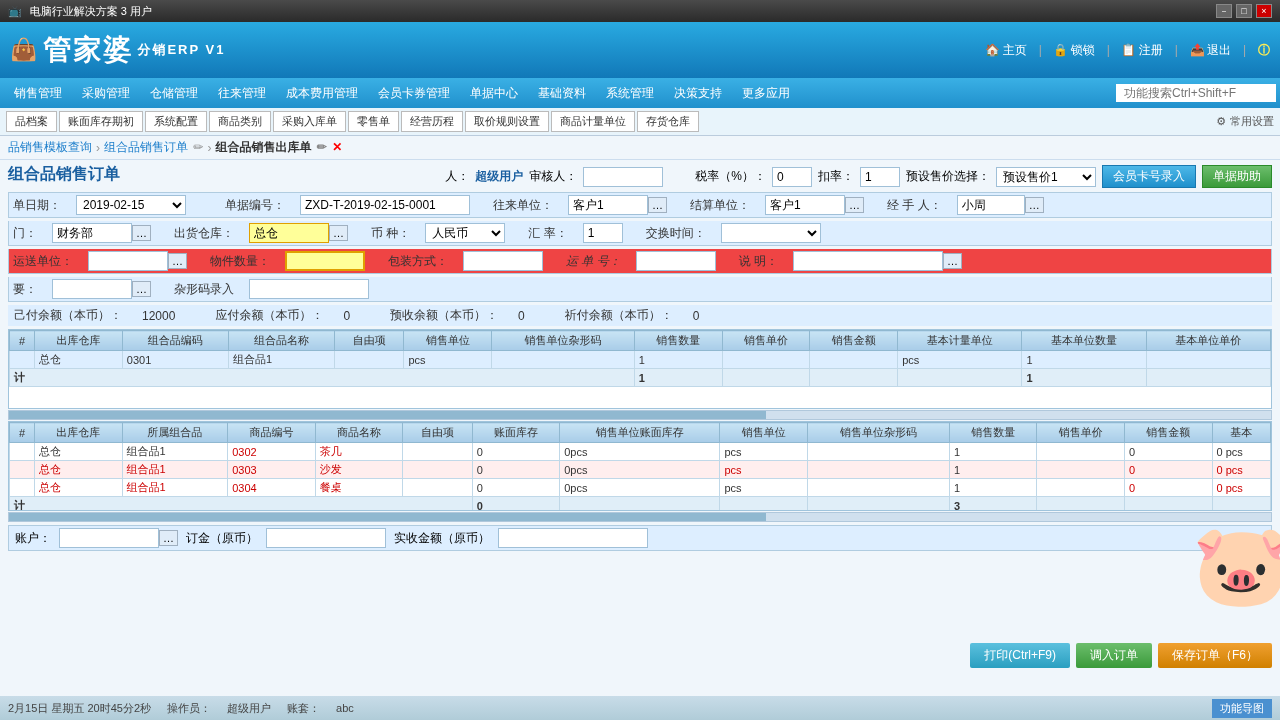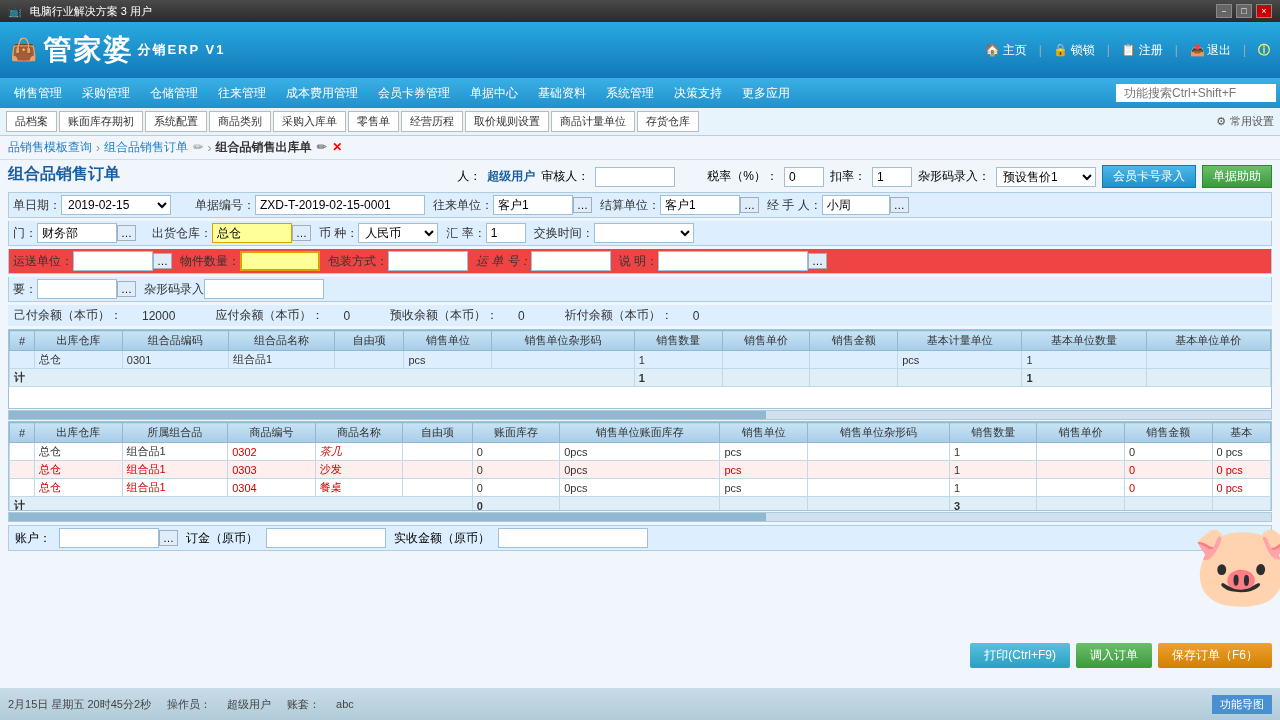--- a/index.html
+++ b/index.html
@@ -30,21 +30,21 @@
     
     
     .breadcrumb { background: #f0f6fb; border-bottom: 1px solid #cde; height: 24px; display: flex; align-items: center; padding: 0 8px; gap: 4px; font-size: 12px; color: #555; }
     .breadcrumb-item { cursor: pointer; color: #2080cc; }
     .breadcrumb-sep { color: #999; }
     .breadcrumb-active { color: #333; font-weight: bold; }
     .breadcrumb-close { color: #f00; cursor: pointer; margin-left: 2px; }
     
     
     .page-title { font-size: 16px; font-weight: bold; color: #1a5fa0; margin-bottom: 4px; }
-    .form-row { display: flex; align-items: center; margin-bottom: 3px; gap: 0; flex-wrap: nowrap; }
+    .form-row { display: flex; align-items: center; margin-bottom: 3px; gap: 15px; flex-wrap: nowrap; }
     .form-label { color: #333; font-size: 12px; white-space: nowrap; min-width: fit-content; }
     .form-input { border: 1px solid #a0c0d8; background: #fff; padding: 1px 4px; font-size: 12px; height: 20px; outline: none; }
     .form-input-yellow { background: #ffff99; border: 2px solid #e0a000; }
     .form-select { border: 1px solid #a0c0d8; background: #fff; padding: 1px 2px; font-size: 12px; height: 20px; }
     .form-btn { background: linear-gradient(to bottom, #4db8e8, #2090cc); border: 1px solid #1878b0; color: #fff; padding: 2px 10px; font-size: 12px; cursor: pointer; white-space: nowrap; }
     .form-btn-green { background: linear-gradient(to bottom, #6cbe6c, #3a9a3a); border: 1px solid #2a8a2a; }
     
     
     .summary-row { display: flex; align-items: center; gap: 20px; font-size: 12px; color: #333; background: #ddeeff; padding: 2px 6px; margin-bottom: 3px; text-align: right; }
     
@@ -58,21 +58,21 @@
     
     
     .scrollbar-h { height: 10px; background: #d0e0ee; border: 1px solid #b0c8dc; margin: 1px 0; position: relative; }
     .scrollbar-thumb { position: absolute; left: 0; top: 0; width: 60%; height: 100%; background: #90b8d0; }
     .action-btn { padding: 4px 14px; font-size: 12px; color: #fff; border: none; cursor: pointer; border-radius: 2px; }
     .btn-print { background: linear-gradient(to bottom, #5bc0de, #2a9fc0); }
     .btn-import { background: linear-gradient(to bottom, #6cbe6c, #3a9a3a); }
     .btn-save { background: linear-gradient(to bottom, #f0a030, #d08000); }
     
     
-    .status-bar { position: fixed; bottom: 0; left: 0; right: 0; background: linear-gradient(to bottom, #c8dce8, #b0ccd8); height: 32px; display: flex; align-items: center; padding: 0 8px; font-size: 11px; color: #444; gap: 16px; }
+    .status-bar { position: fixed; bottom: 0; left: 0; right: 0; background: linear-gradient(to bottom, #c8dce8, #b0ccd8); height: 24px; display: flex; align-items: center; padding: 0 8px; font-size: 11px; color: #444; gap: 16px; }
     .status-right { margin-left: auto; }
     .status-btn { background: #4a90d0; color: #fff; border: none; padding: 2px 8px; font-size: 11px; cursor: pointer; }
     
     
     .mascot { position: absolute; right: 8px; bottom: 80px; width: 80px; height: 90px; }
     
     .sep { color: #aaa; }
   </style>
 </head>
 <body>
@@ -198,21 +198,21 @@
     <div style="display:flex; align-items:center; gap:6px;">
       <span>人：</span>
       <span style="color:#1a5fa0; font-weight:bold;">超级用户</span>
       <span>审核人：</span>
       <input class="form-input" style="width: 80px;" type="text">
       <span style="margin-left:20px;"></span>
       <span>税率（%）：</span>
       <input class="form-input" style="width: 40px;" type="text" value="0">
       <span>扣率：</span>
       <input class="form-input" style="width: 40px;" type="text" value="1">
-      <span>杂形码录入：</span>
+      <span>预设售价选择：</span>
       <select class="form-select" style="width:100px;">
         <option>预设售价1</option>
       </select>
       <button class="form-btn"><span>会员卡号录入</span></button>
       <button class="form-btn form-btn-green"><span>单据助助</span></button>
     </div>
   </div>
 
   <div class="form-row" style="background:#ddeeff; padding:2px 4px; border:1px solid #b0cce0;">
     <span class="form-label">单日期：</span>
@@ -237,21 +237,21 @@
       <button style="border:1px solid #a0b0c0; background:#e0ecf8; padding:1px 3px; cursor:pointer; font-size:11px;">…</button>
     </div>
   </div>
 
   <div class="form-row" style="background:#ddeeff; padding:2px 4px; border:1px solid #b0cce0; border-top:none;">
     <span class="form-label">门：</span>
     <div style="display:flex; align-items:center;">
       <input class="form-input" style="width: 80px;" type="text" value="财务部">
       <button style="border:1px solid #a0b0c0; background:#e0ecf8; padding:1px 3px; cursor:pointer; font-size:11px;">…</button>
     </div>
-    <span class="form-label" style="margin-left:16px;">出货仓库：</span>
+    <span class="form-label" style="margin-left:8px;">出货仓库：</span>
     <div style="display:flex; align-items:center;">
       <input class="form-input" style="width: 80px; background: rgb(255, 255, 153); border: 1px solid rgb(224, 160, 0);" type="text" value="总仓">
       <button style="border:1px solid #a0b0c0; background:#e0ecf8; padding:1px 3px; cursor:pointer; font-size:11px;">…</button>
     </div>
     <span class="form-label" style="margin-left:8px;">币  种：</span>
     <select class="form-select" style="width:80px;">
       <option>人民币</option>
     </select>
     <span class="form-label" style="margin-left:8px;">汇   率：</span>
     <input class="form-input" style="width: 40px;" type="text" value="1">
@@ -370,21 +370,21 @@
           <th>销售金额</th>
           <th>基本</th>
         </tr>
       </thead>
       <tbody>
         <tr>
           <td></td>
           <td>总仓</td>
           <td>组合品1</td>
           <td style="color:#cc0000;">0302</td>
-          <td style="color:#cc0000;font-style:italic;">茶几</td>
+          <td style="color:#cc0000;">茶几</td>
           <td></td>
           <td>0</td>
           <td>0pcs</td>
           <td>pcs</td>
           <td></td>
           <td>1</td>
           <td></td>
           <td>0</td>
           <td>0 pcs</td>
         </tr>

